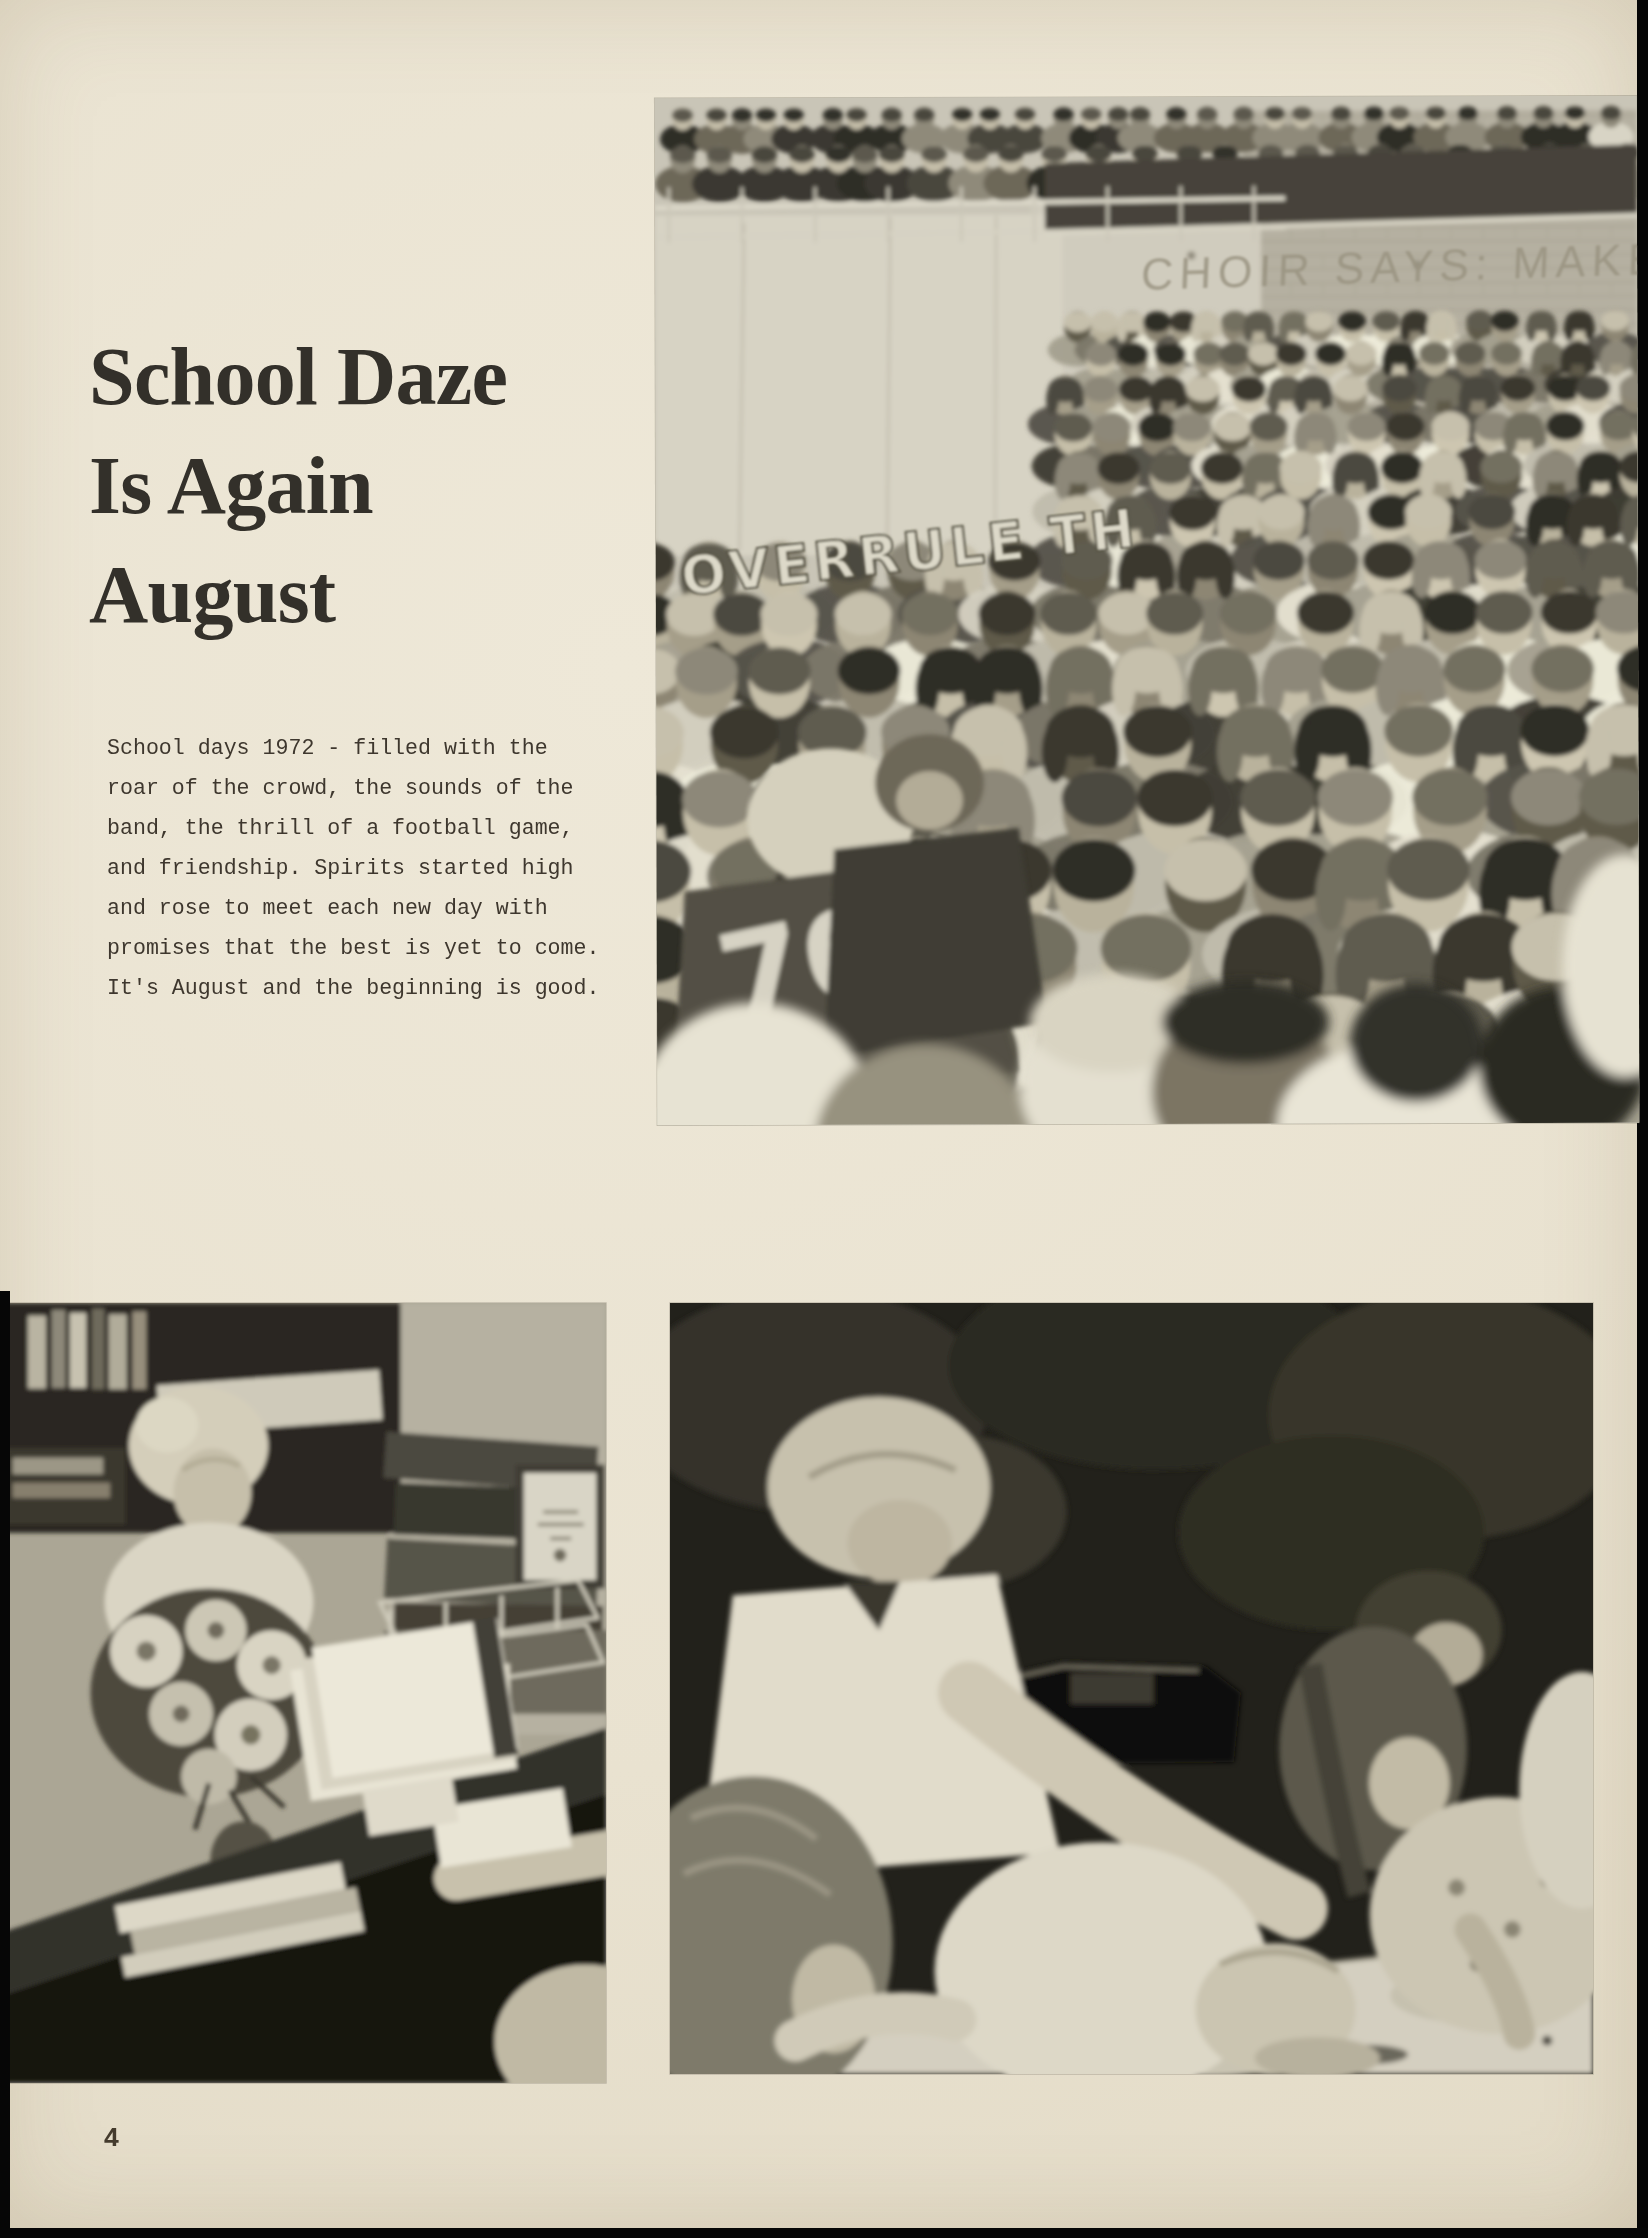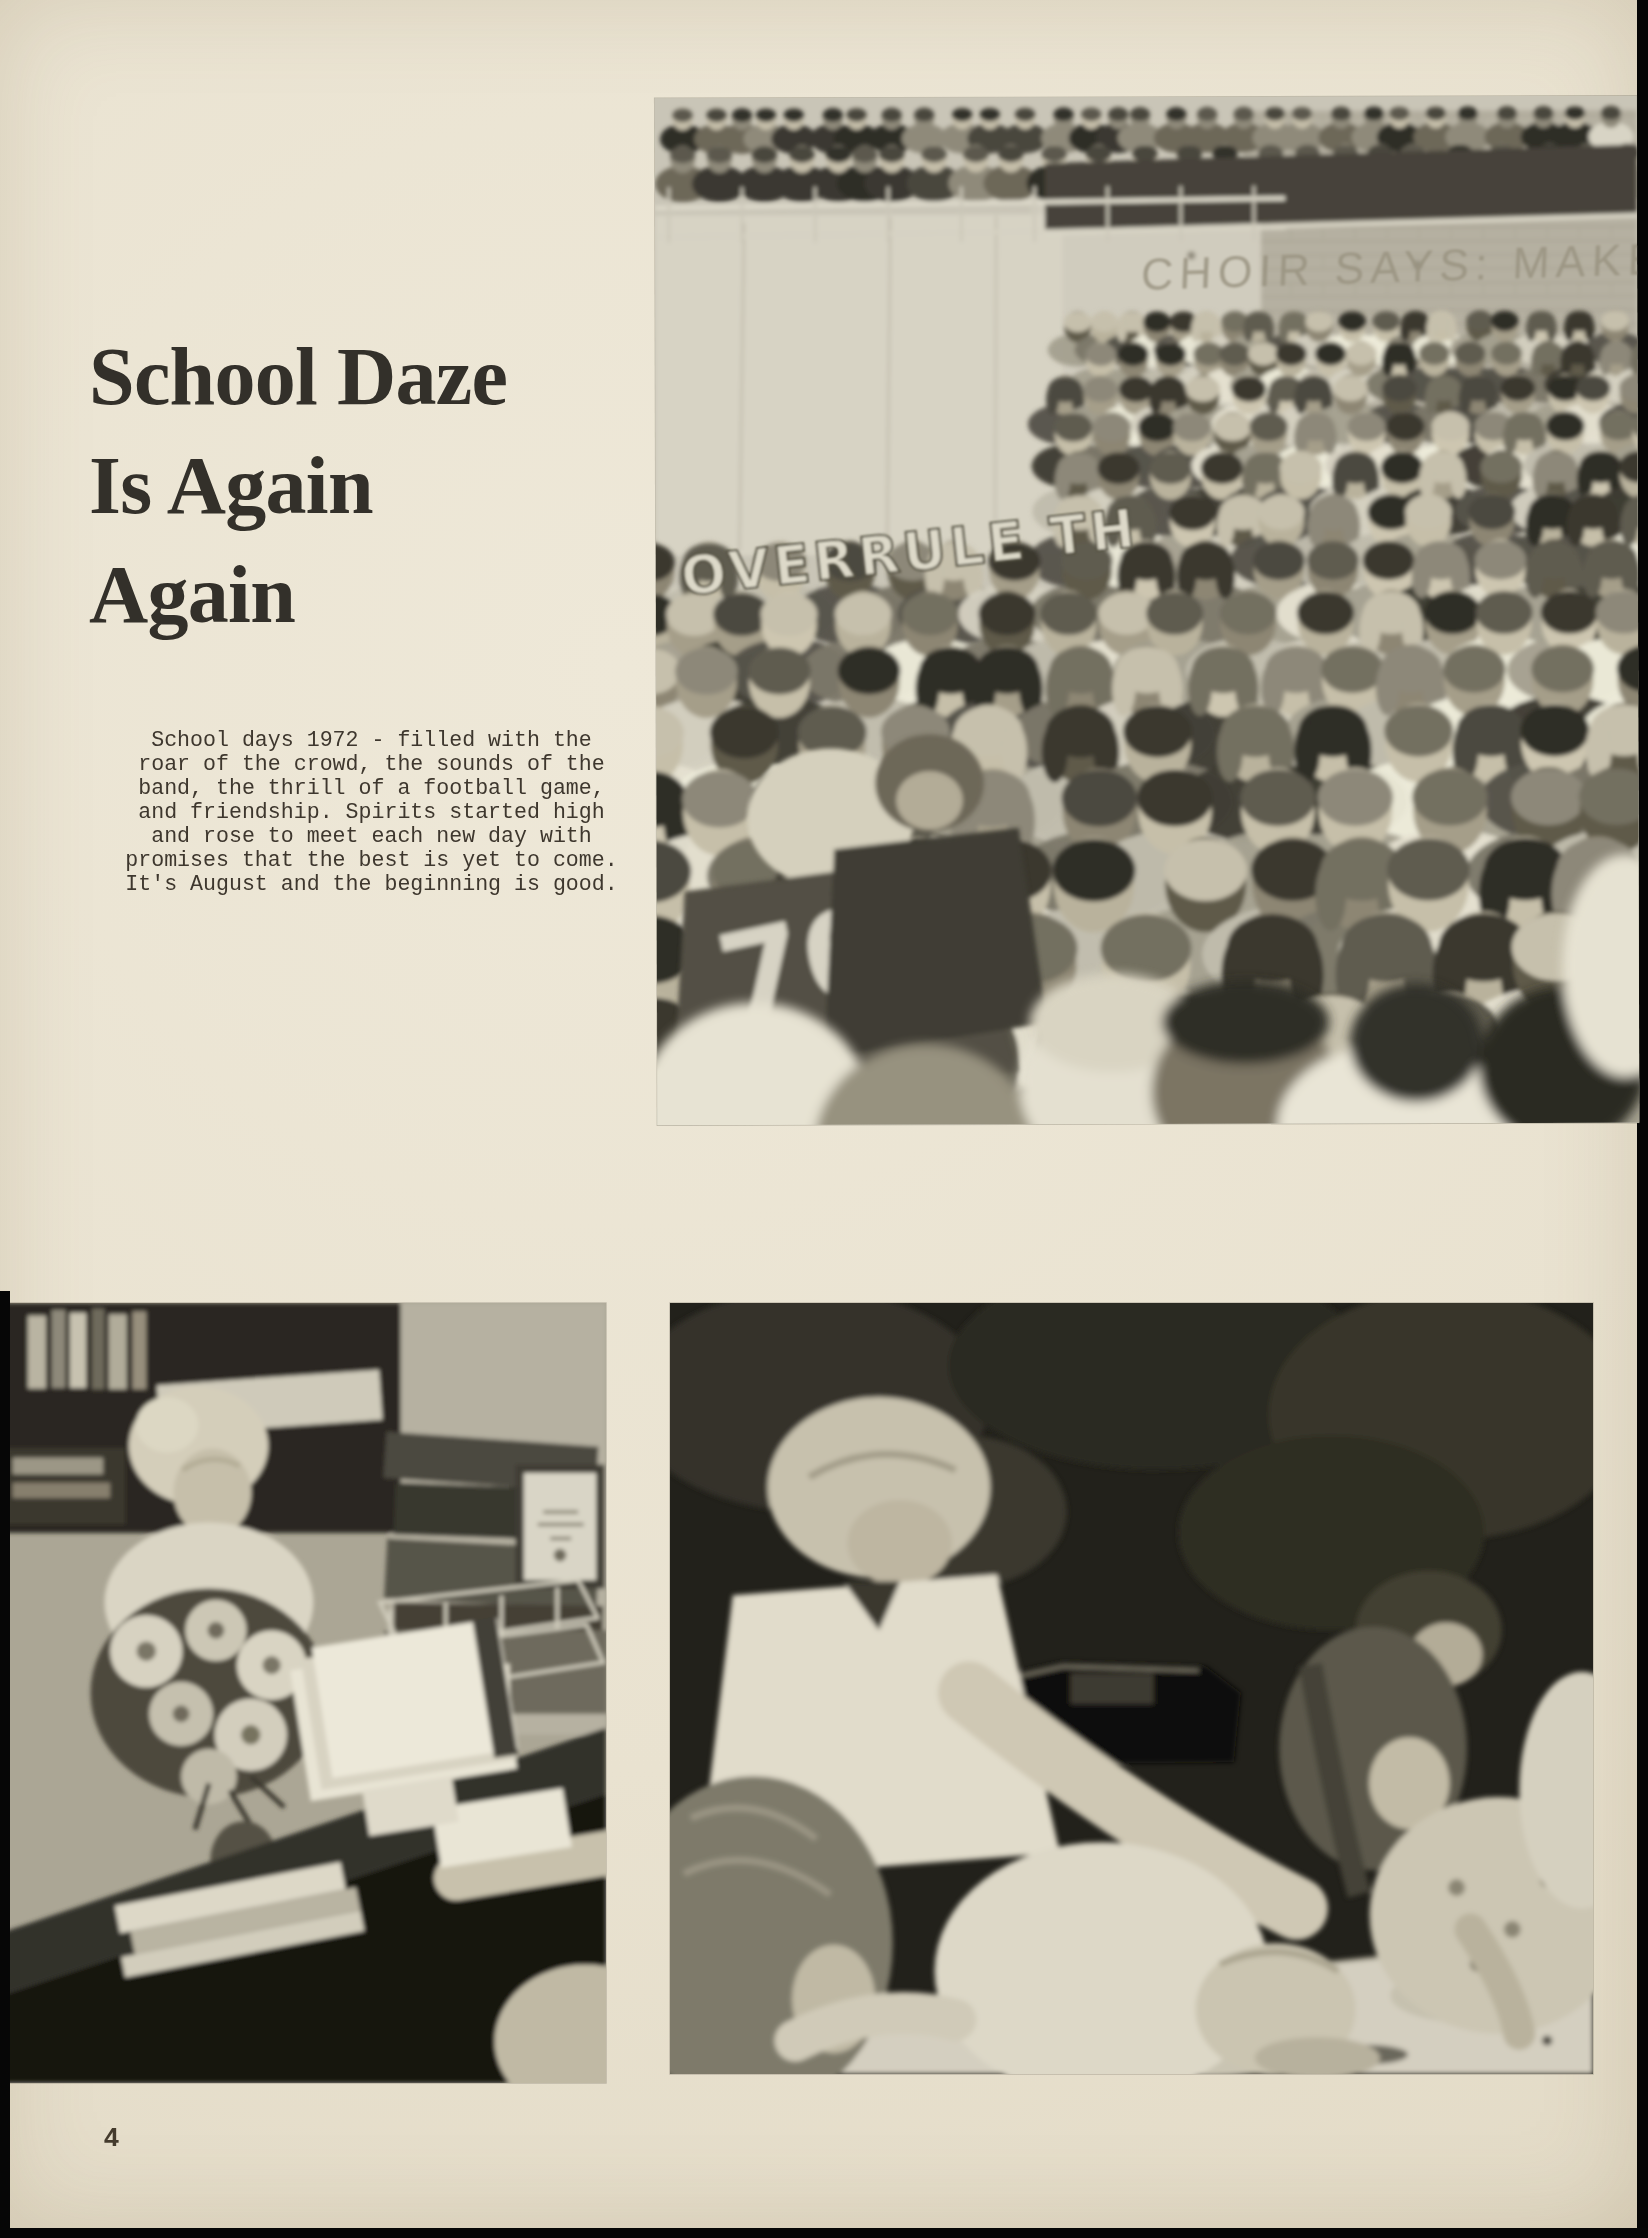--- a/index.html
+++ b/index.html
@@ -15,21 +15,21 @@
   #edge-right{right:0;top:0;width:11px;height:2239px;}
   #edge-bottom{left:0;bottom:0;width:1648px;height:11px;}
   #edge-left{left:0;top:1291px;width:9.7px;height:947px;}
   
   #headline{position:absolute;left:89px;top:322px;color:#33302a;
             font-family:"Liberation Serif",serif;font-weight:700;
             font-size:82px;line-height:109px;letter-spacing:-0.7px;}
   
   #intro{position:absolute;left:107px;top:728px;width:529px;color:#3e372e;
          font-family:"Liberation Mono","DejaVu Sans Mono",monospace;
-         font-size:21.6px;line-height:24px;white-space:pre-line;text-align:center;}
+         font-size:21.6px;line-height:40px;white-space:pre-line;}
   
   #folio{position:absolute;left:104px;top:2122px;color:#443b2d;
          font-family:"Liberation Sans",sans-serif;font-weight:700;font-size:26.5px;}
   
   .photo{position:absolute;overflow:hidden;background:#c7c3b5;
          box-shadow:0 0 0 0.7px rgba(60,55,40,.25);}
   #photo-assembly{left:656px;top:97px;width:982px;height:1027px;transform:rotate(-.15deg);}
   #photo-office{left:0px;top:1303px;width:606px;height:780px;}
   #photo-watermelon{left:670px;top:1303px;width:923px;height:771px;}
   .photo svg{display:block;width:100%;height:100%;}
@@ -1352,21 +1352,21 @@
         <path d="M180 1060 q120 -60 230 -30" stroke="#d0cab8" stroke-width="60" stroke-linecap="round" fill="none"></path>
 
         <ellipse cx="1310" cy="700" rx="90" ry="170" fill="#d5d0bf"></ellipse>
       </g>
     </svg>
   </div>
 
   <div id="headline">
     <div>School Daze</div>
     <div>Is Again</div>
-    <div>Again</div>
+    <div>August</div>
   </div>
 
   <div id="intro">School days 1972 - filled with the
 roar of the crowd, the sounds of the
 band, the thrill of a football game,
 and friendship.  Spirits started high
 and rose to meet each new day with
 promises that the best is yet to come.
 It's August and the beginning is good.</div>
 

